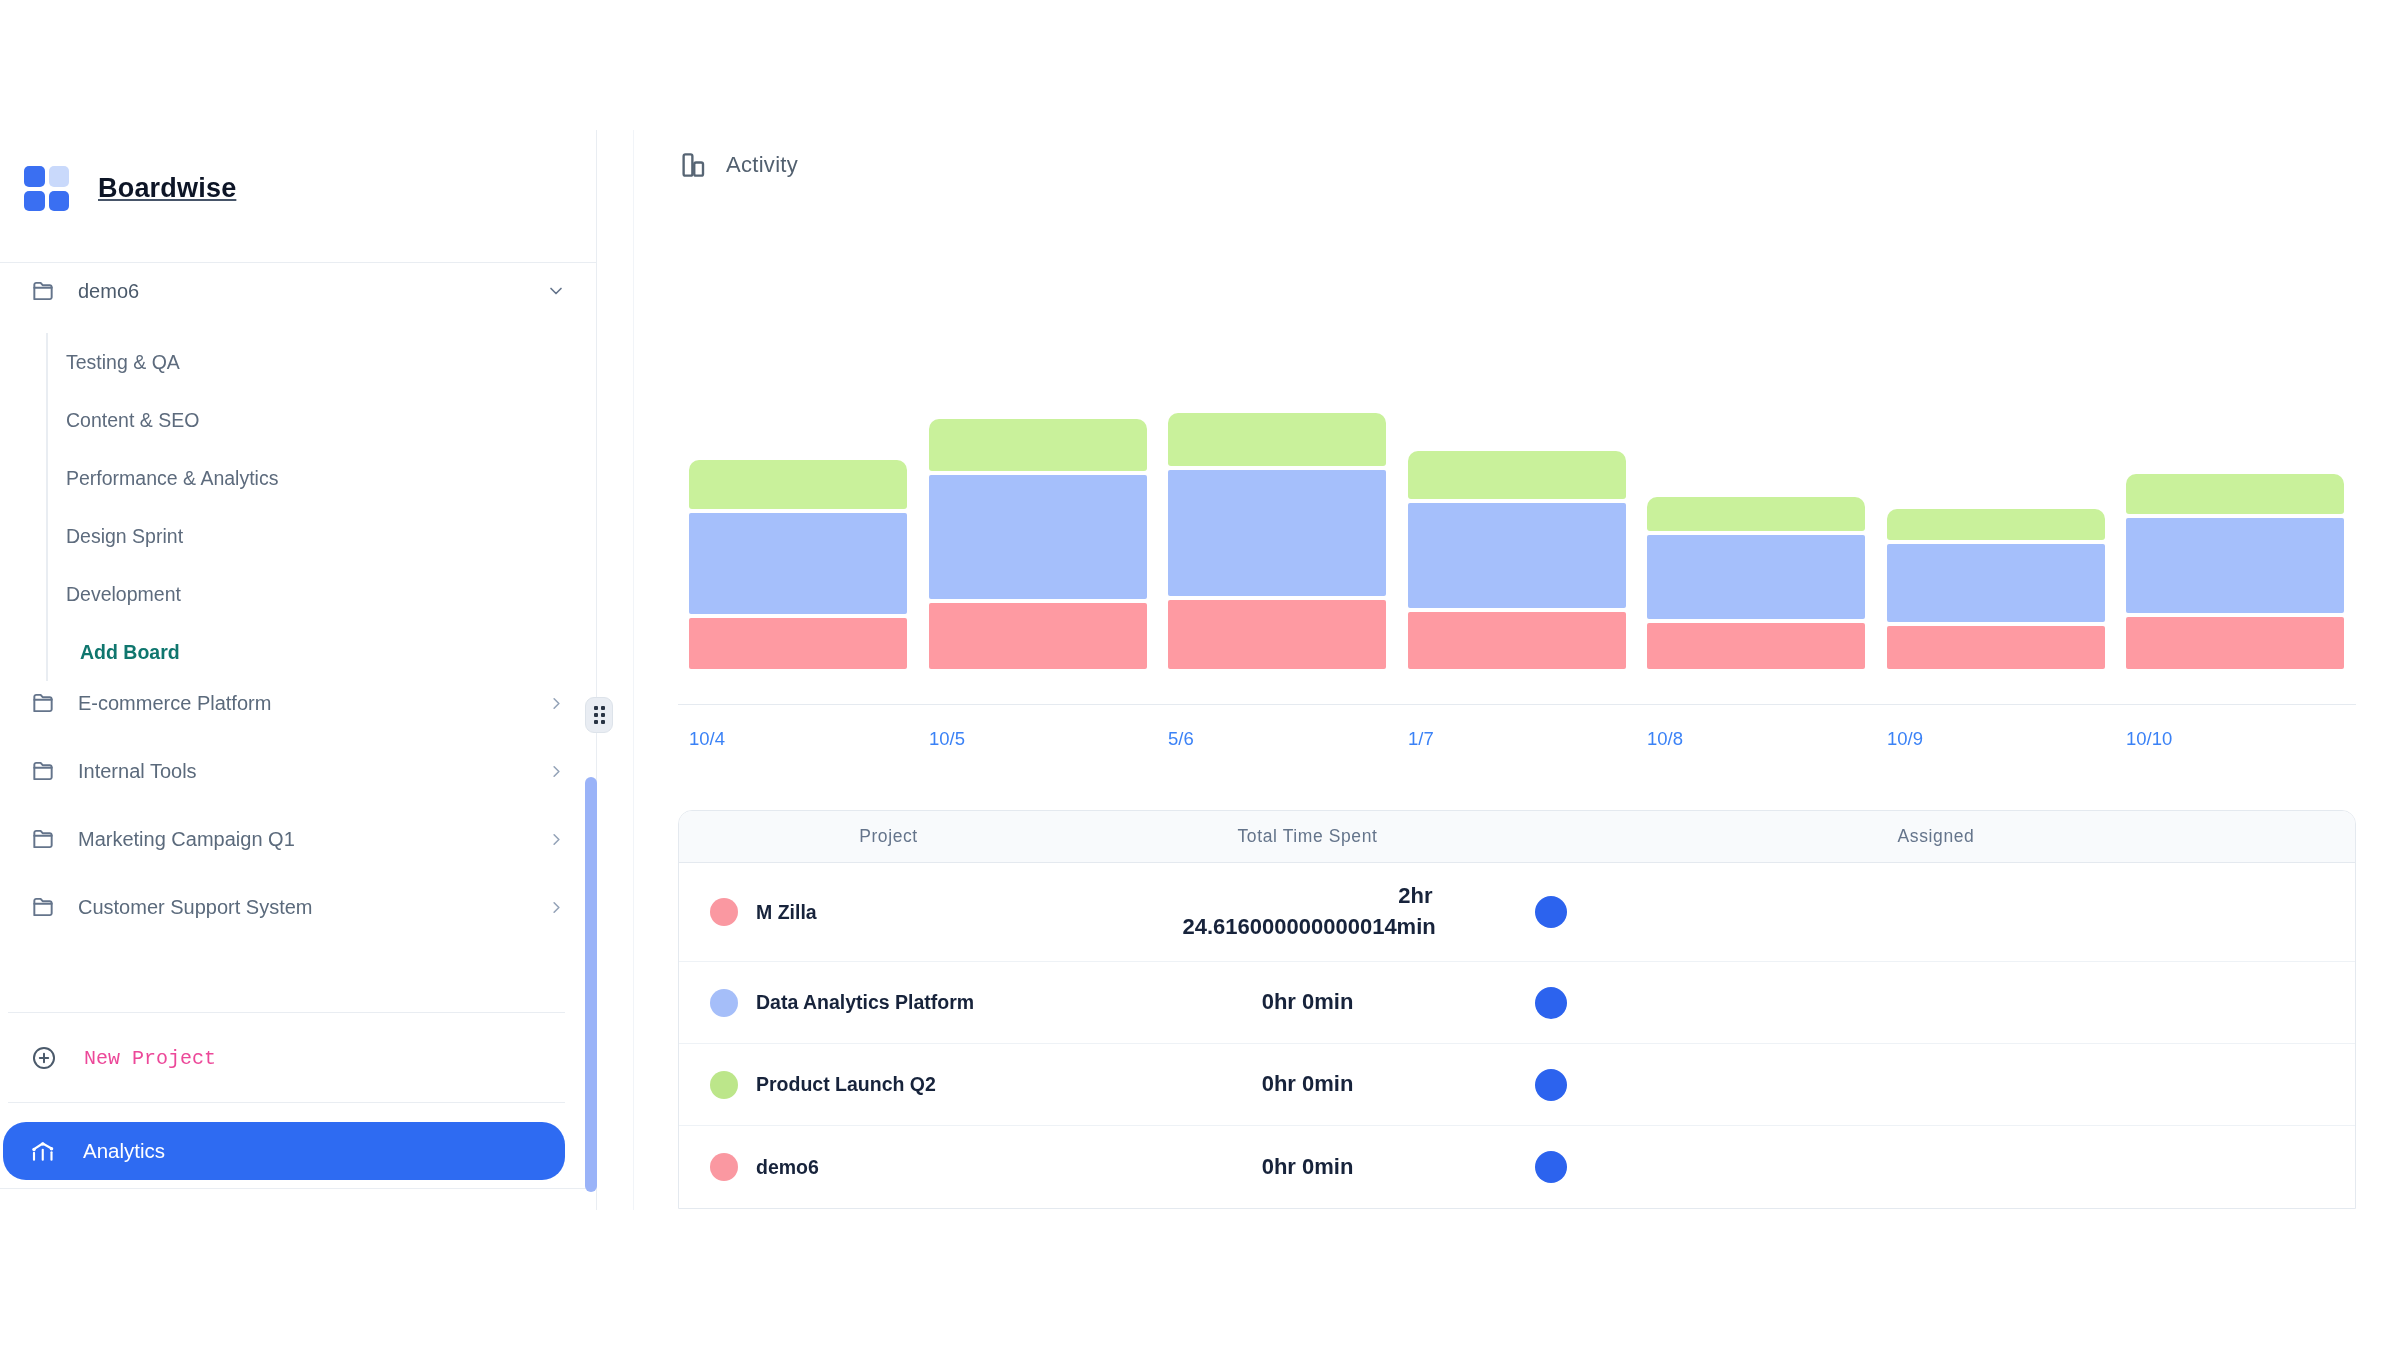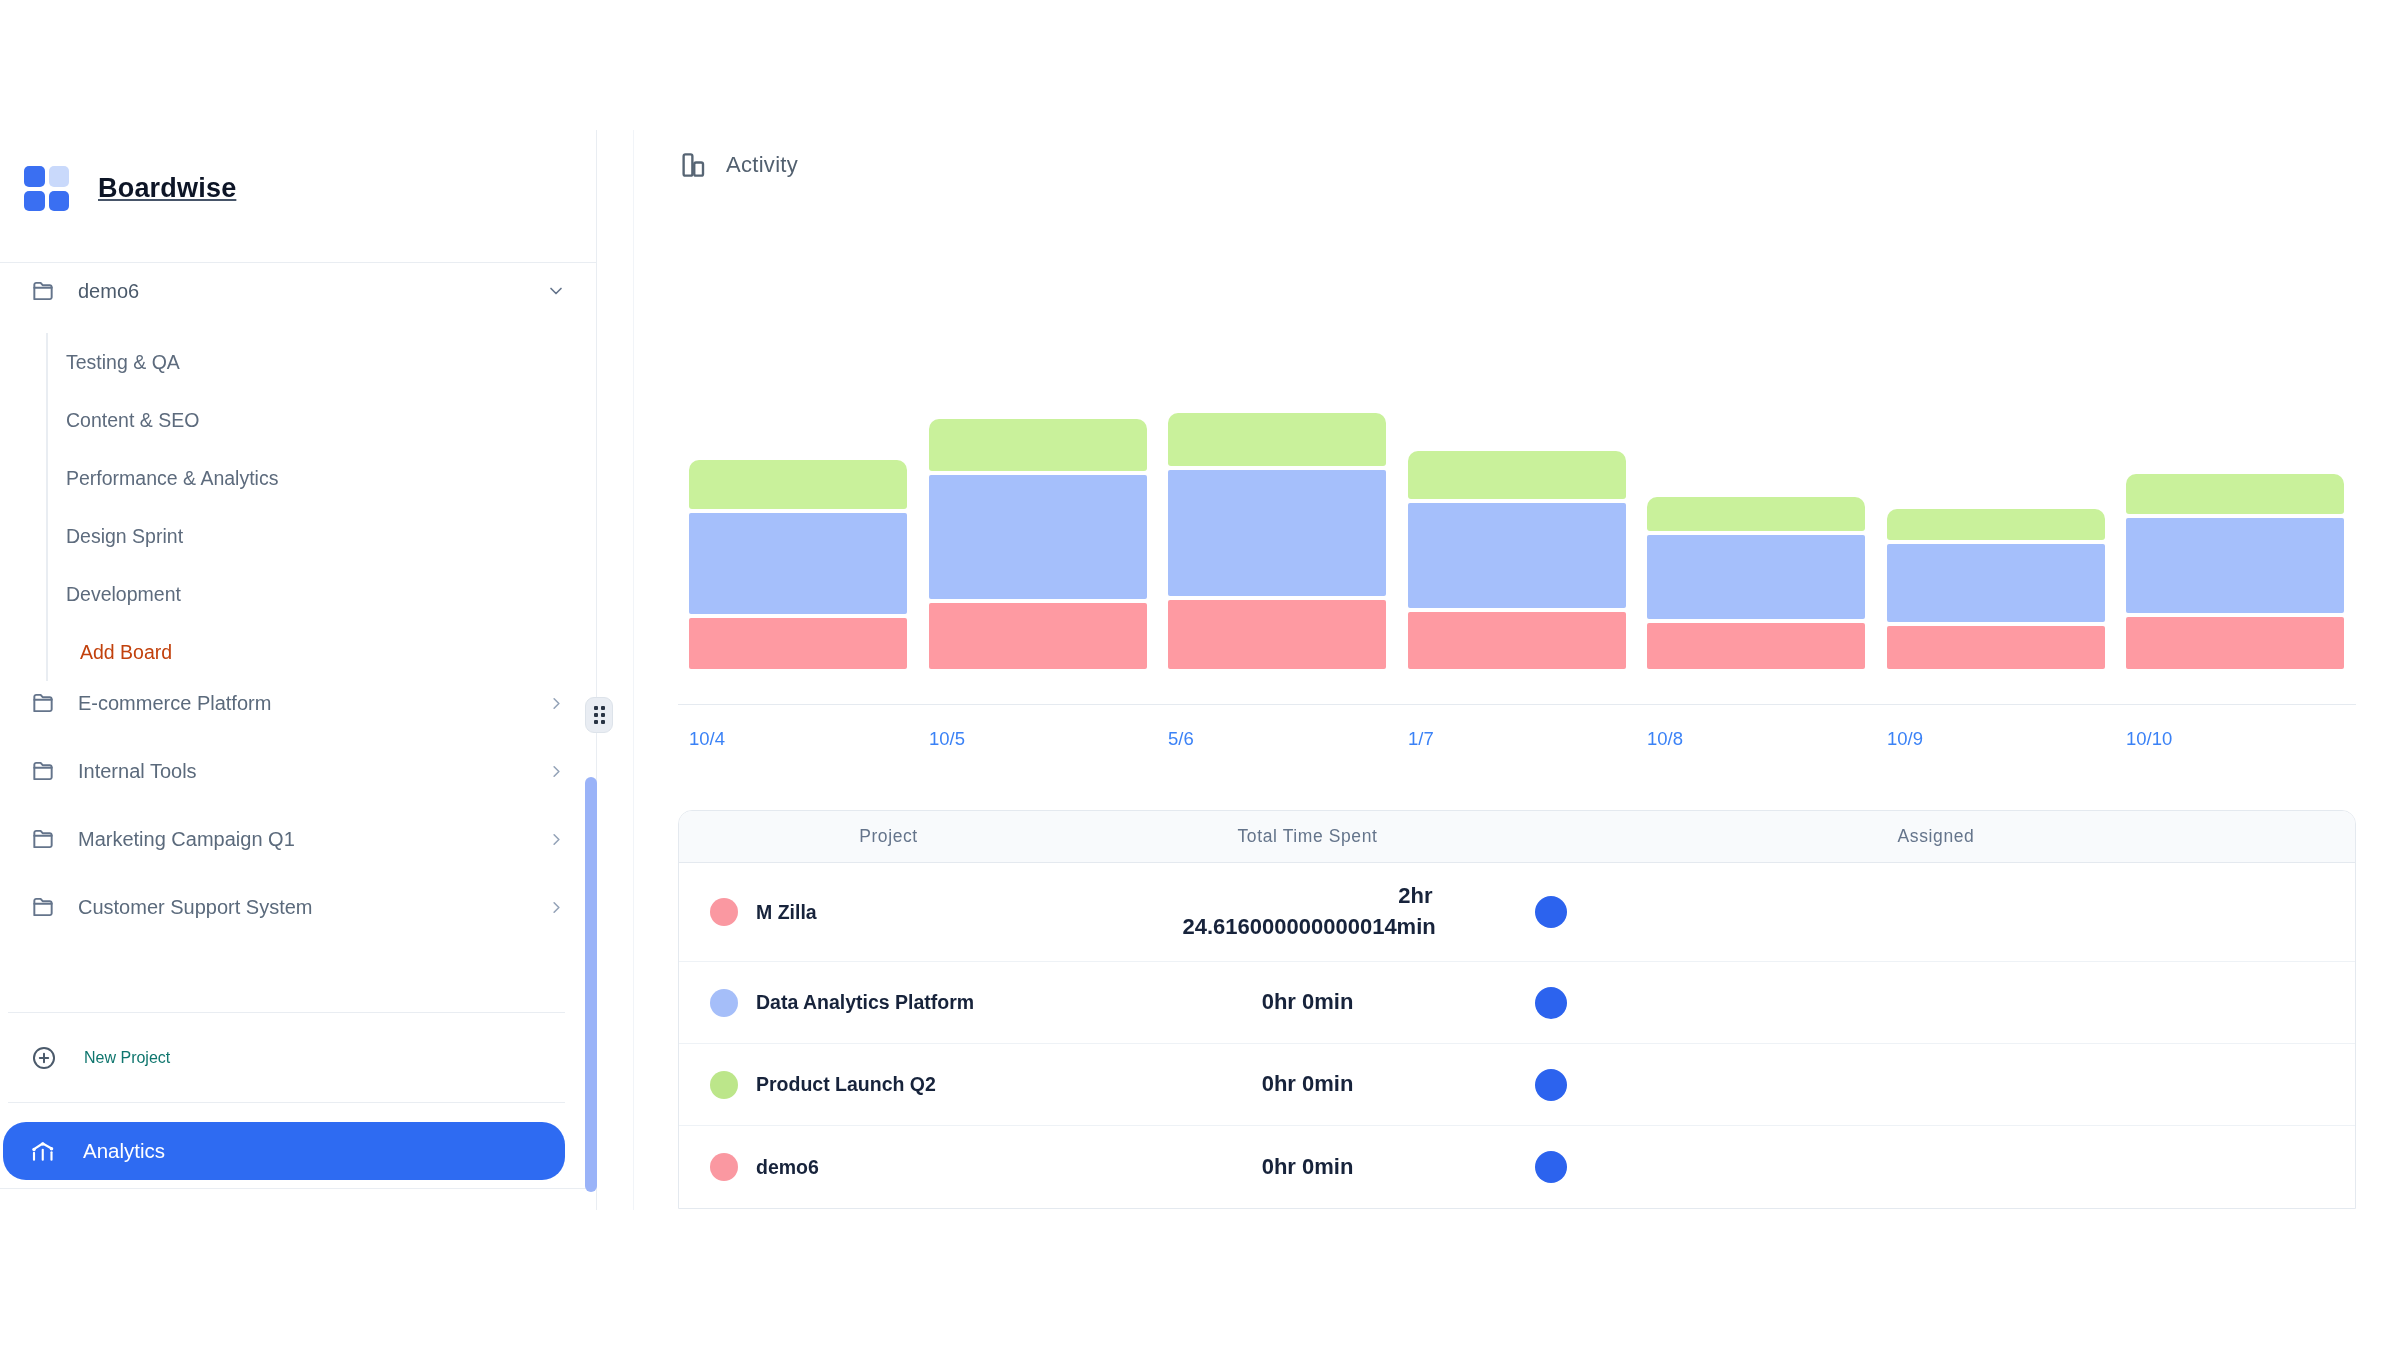--- a/index.html
+++ b/index.html
@@ -25,29 +25,29 @@
   .sb-divider { position:absolute; left:0; width:596px; height:1px; background:#e9edf2; }
   .sb-divider.short { left:8px; width:557px; }
 
   .sb-row { position:absolute; left:30px; width:536px; height:46px; display:flex; align-items:center; gap:22px; cursor:pointer; }
   .sb-row .label { font-size:20px; font-weight:500; color:#4b5a6b; }
   .sb-row .spacer { flex:1; }
   .icon { flex:0 0 auto; display:block; }
 
   .board-list { position:absolute; left:46px; top:333px; width:500px; border-left:2px solid #e9edf2; padding-left:18px; }
   .board-item { height:58px; display:flex; align-items:center; font-size:19.5px; color:#5d6b7d; cursor:pointer; }
-  .board-item.add { color:#c2410c; padding-left:14px; font-weight:400; }
+  .board-item.add { color:#0f766e; padding-left:14px; font-weight:700; }
 
   .folder-list { position:absolute; left:30px; top:669px; width:536px; }
   .folder-item { height:68px; display:flex; align-items:center; gap:22px; cursor:pointer; }
   .folder-item .label { font-size:20px; font-weight:500; color:#5b6a7c; }
   .folder-item .spacer { flex:1; }
 
   .new-project { position:absolute; left:30px; top:1032px; width:520px; height:52px; display:flex; align-items:center; gap:26px; cursor:pointer; }
-  .new-project .label { font-size:16px; font-weight:500; color:#0f766e; }
+  .new-project .label { font-size:20px; font-weight:500; color:#ec4899;font-family:Liberation Mono, monospace; }
 
   .analytics-btn {
     position:absolute; left:3px; top:1122px; width:562px; height:58px; border-radius:23px;
     background:#2e6bf2; display:flex; align-items:center; gap:24px; padding-left:26px; cursor:pointer;
   }
   .analytics-btn .label { font-size:20.5px; font-weight:500; color:#ffffff; }
 
   .grip {
     position:absolute; left:585px; top:697px; width:28px; height:36px; border-radius:9px;
     background:#e9edf3; border:1px solid #dde3ea; display:grid; grid-template-columns:4px 4px;

